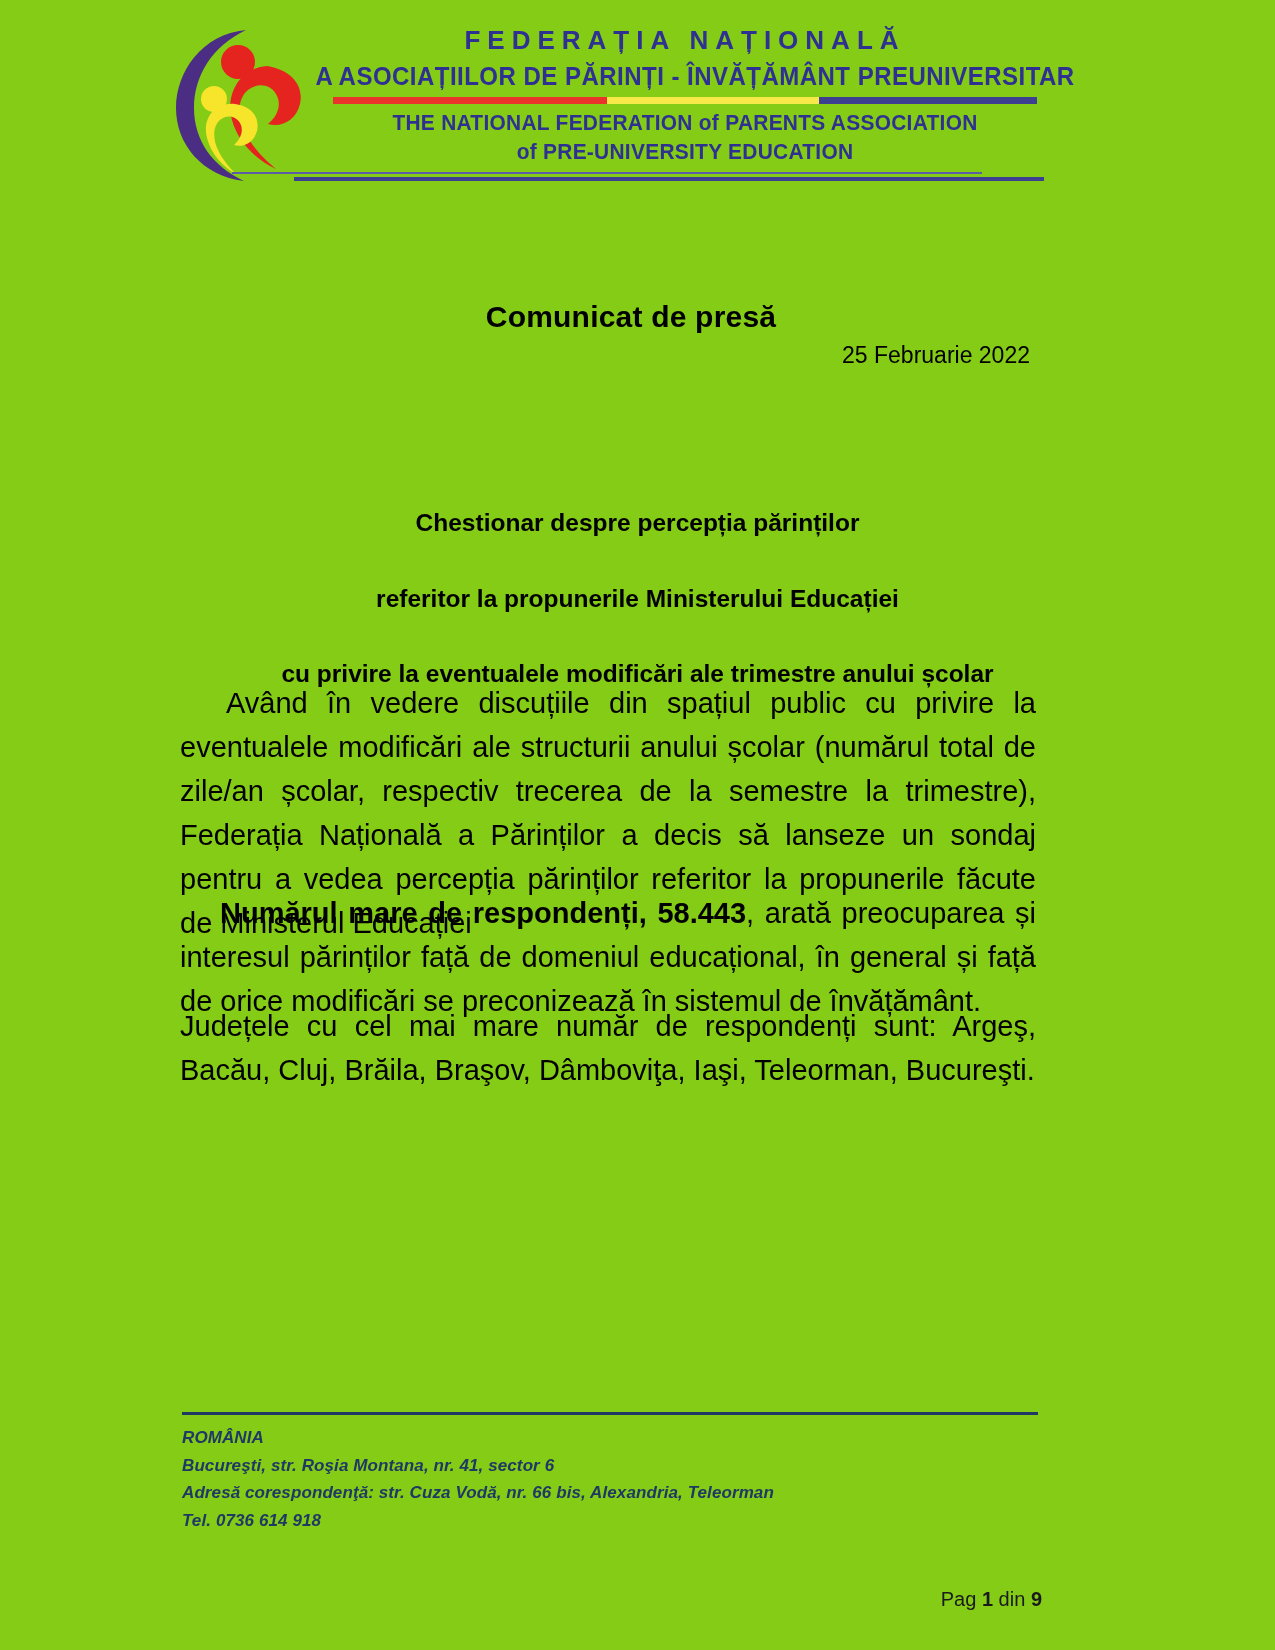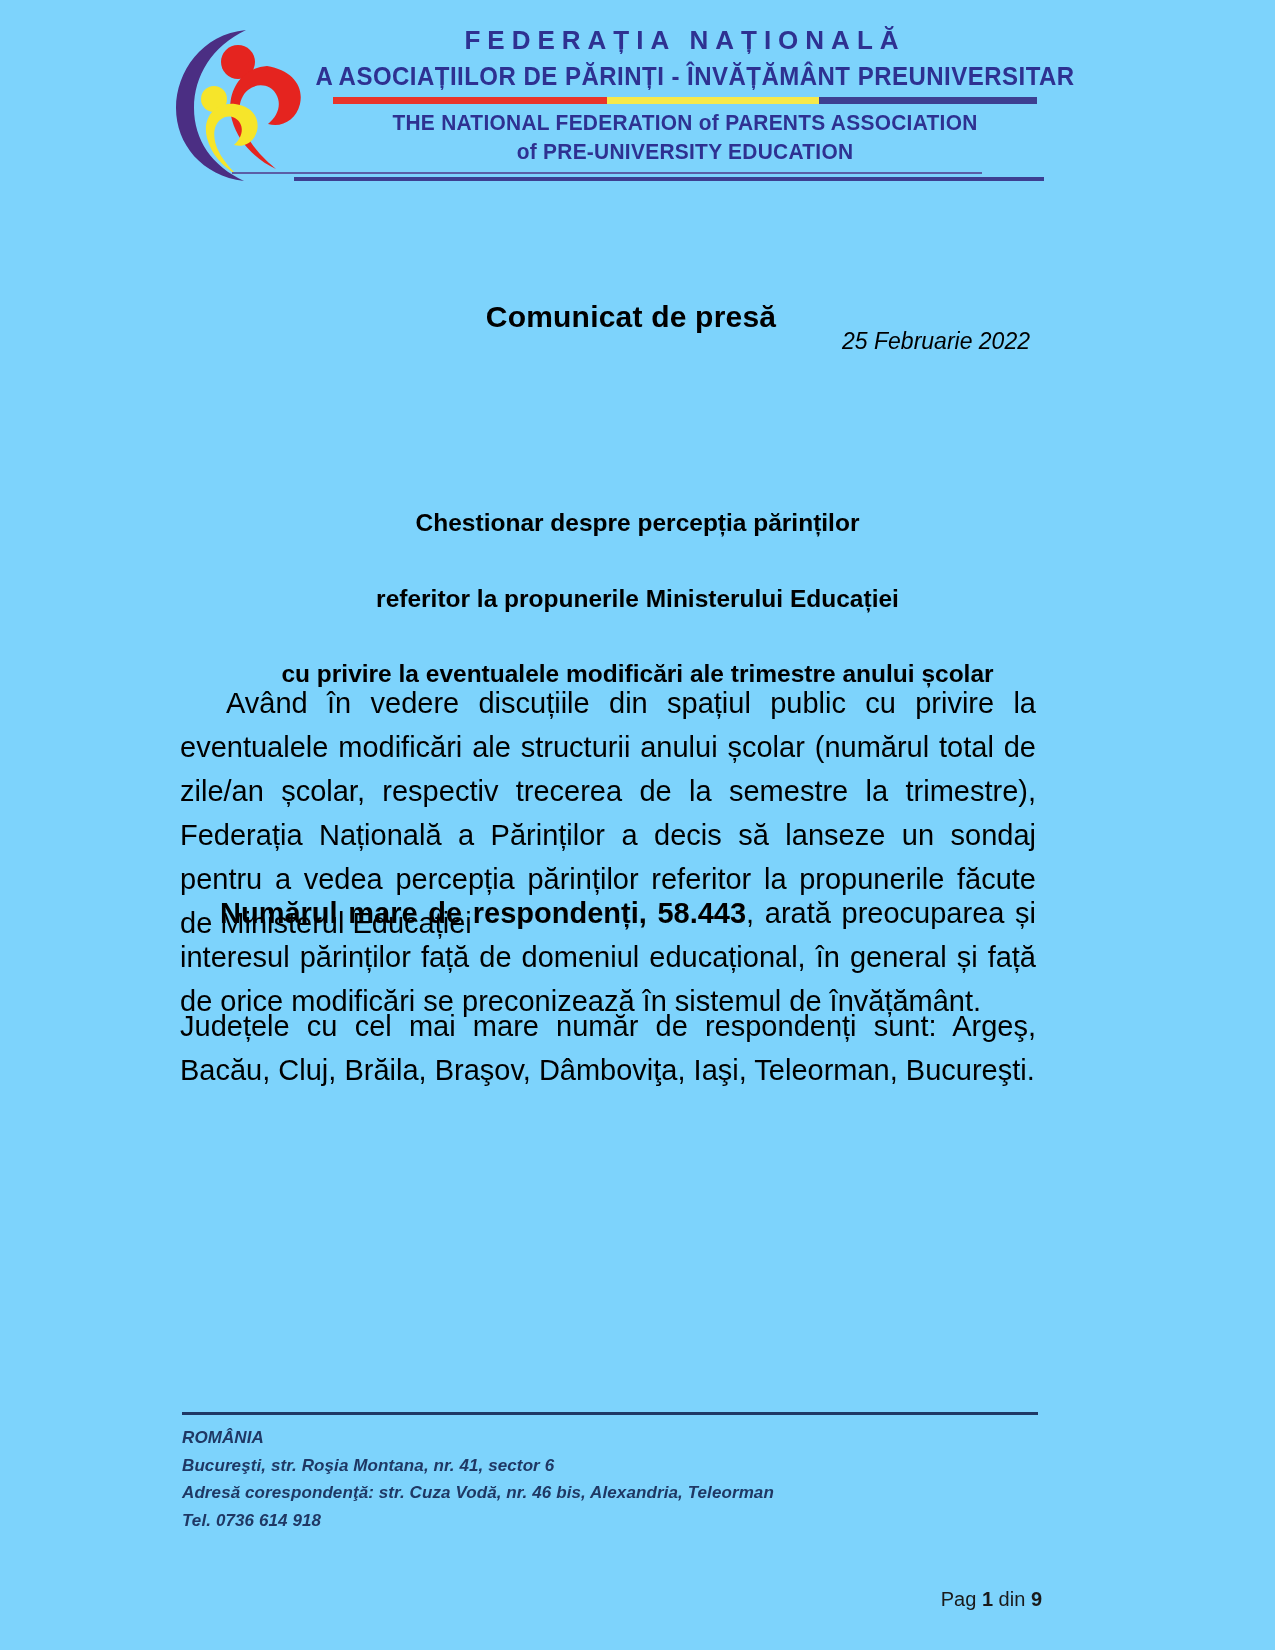--- a/index.html
+++ b/index.html
@@ -9,21 +9,21 @@
   }
   body {
     font-family: "Liberation Sans", sans-serif;
     color: #000000;
   }
   .page {
     position: relative;
     width: 1275px;
     height: 1650px;
     margin: 0 auto;
-    background: #7dd3fc;
+    background: #84cc16;
     overflow: hidden;
     box-sizing: border-box;
   }
 
   
   .letterhead {
     position: absolute;
     left: 0;
     top: 0;
     width: 1275px;
@@ -120,23 +120,22 @@
     top: 280px;
     width: 1262px;
     text-align: center;
     font-size: 30px;
     font-weight: bold;
     letter-spacing: 0.2px;
   }
   .doc-date {
     position: absolute;
     right: 245px;
-    top: 328px;
+    top: 342px;
     font-size: 23px;
-    font-style: italic;
   }
   .doc-subtitle {
     position: absolute;
     left: 0;
     top: 465px;
     width: 1275px;
     text-align: center;
     font-size: 24.5px;
     font-weight: bold;
     line-height: 1.45;
@@ -253,20 +252,20 @@
     <p class="body-block" id="para-respondents"><span class="indent"></span><span class="b">Numărul mare de respondenți, 58.443</span><span>, arată preocuparea și interesul părinților față de domeniul educațional, în general și față de orice modificări se preconizează în sistemul de învățământ.</span></p>
 
     <p class="body-block" id="para-counties"><span>Județele cu cel mai mare număr de respondenți sunt: Argeş, Bacău, Cluj, Brăila, Braşov, Dâmboviţa, Iaşi, Teleorman, Bucureşti.</span></p>
   </main>
 
   <footer class="footer">
     <div class="footer-rule" style="background: rgb(31, 56, 100);"></div>
     <div class="footer-lines" style="color: rgb(31, 56, 100);">
       <div>ROMÂNIA</div>
       <div>Bucureşti, str. Roşia Montana, nr. 41, sector 6</div>
-      <div>Adresă corespondenţă: str. Cuza Vodă, nr. 46 bis, Alexandria, Teleorman</div>
+      <div>Adresă corespondenţă: str. Cuza Vodă, nr. 66 bis, Alexandria, Teleorman</div>
       <div>Tel. 0736 614 918</div>
     </div>
   </footer>
 
   <div class="page-indicator"><span>Pag </span><span class="b">1</span><span> din </span><span class="b">9</span></div>
 
 </div>
 
 </body></html>

